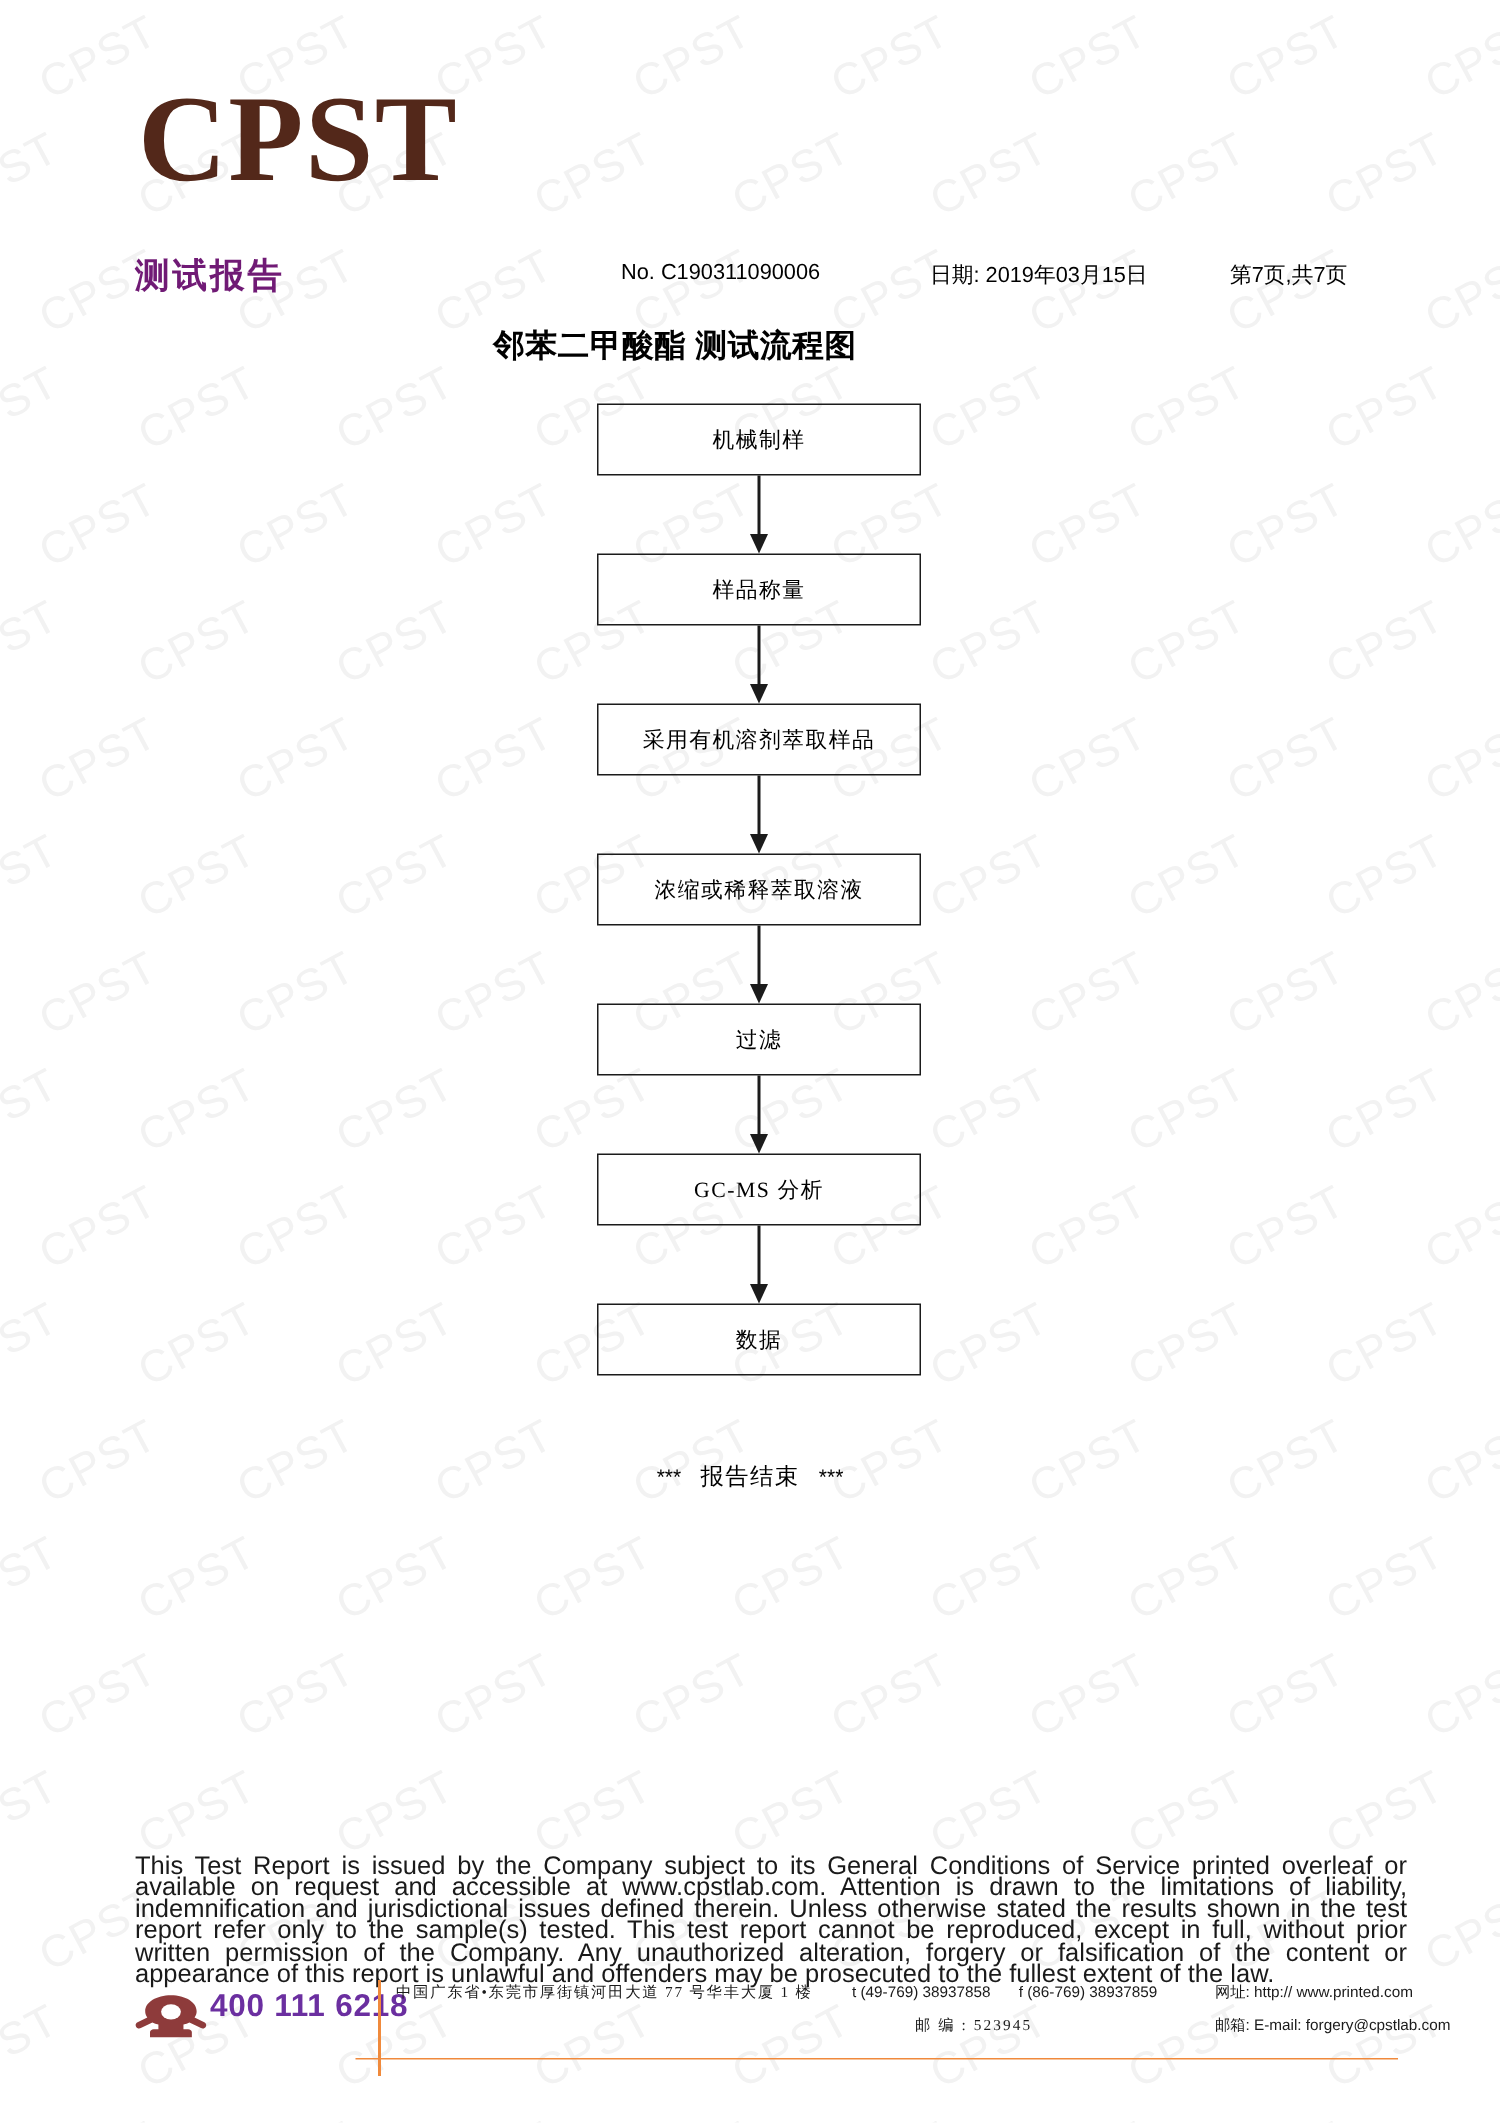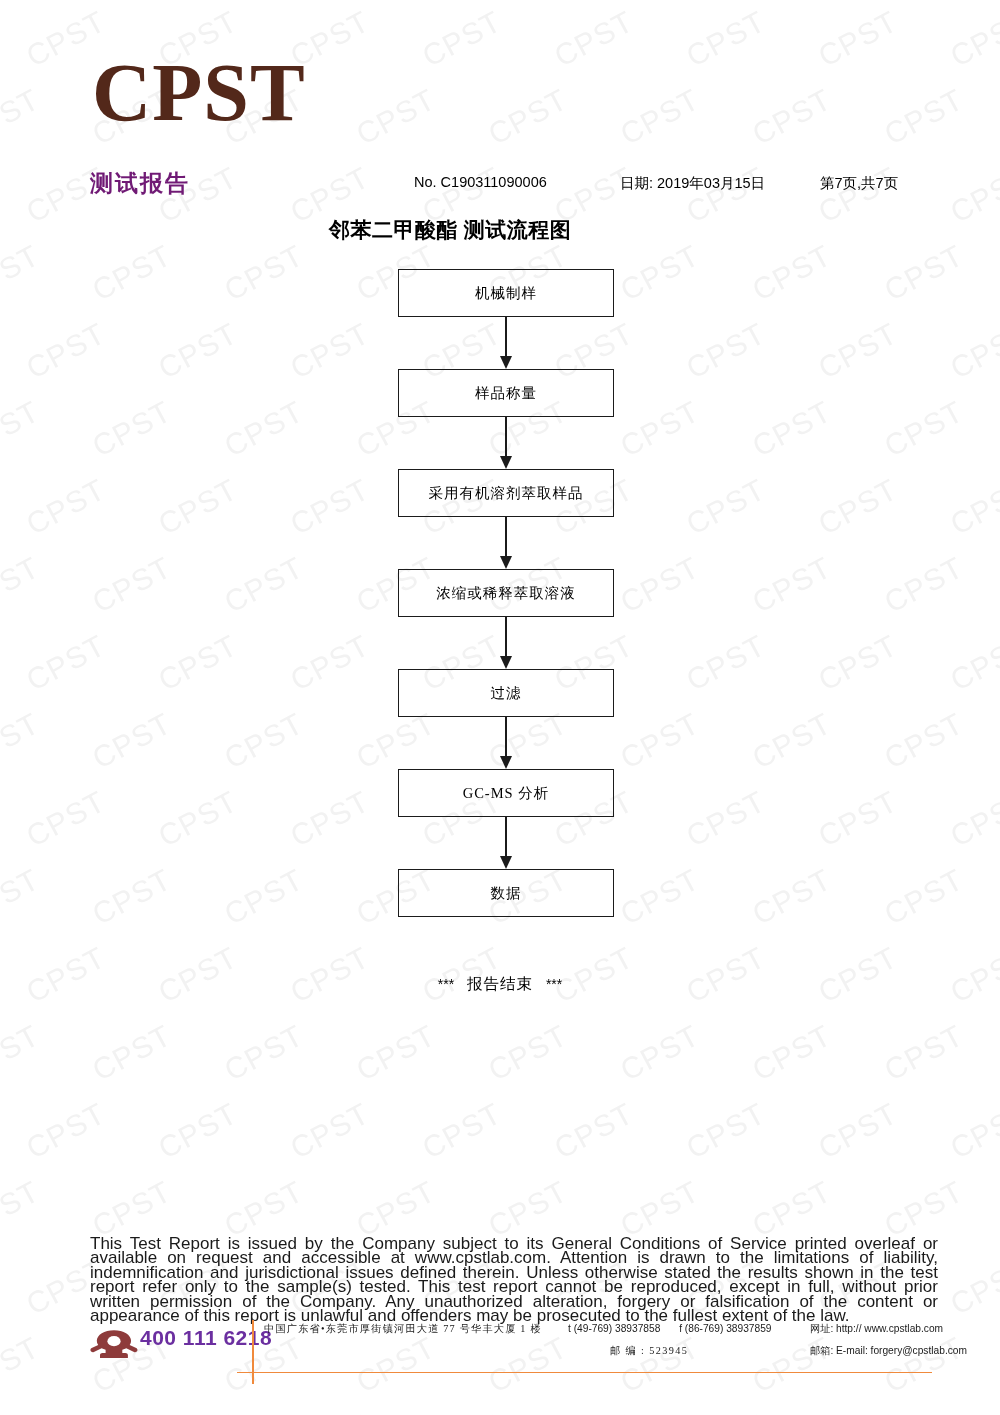--- a/index.html
+++ b/index.html
@@ -374,21 +374,21 @@
       <div class="tline">
         <span>t (49-769) 38937858</span>
         <span class="fax">f (86-769) 38937859</span>
       </div>
       <div>
         <span class="zip">邮 编 : 523945</span>
       </div>
     </div>
 
     <div class="fcol" id="col-web">
-      <div class="wline">网址: http:// www.cpstlab.com</div>
+      <div class="wline">网址: http:// www.printed.com</div>
       <div class="wline">邮箱: E-mail: forgery@cpstlab.com</div>
     </div>
 
   </div>
 
   <div id="footer-rule"></div>
 
 </div>
 
 </body></html>

